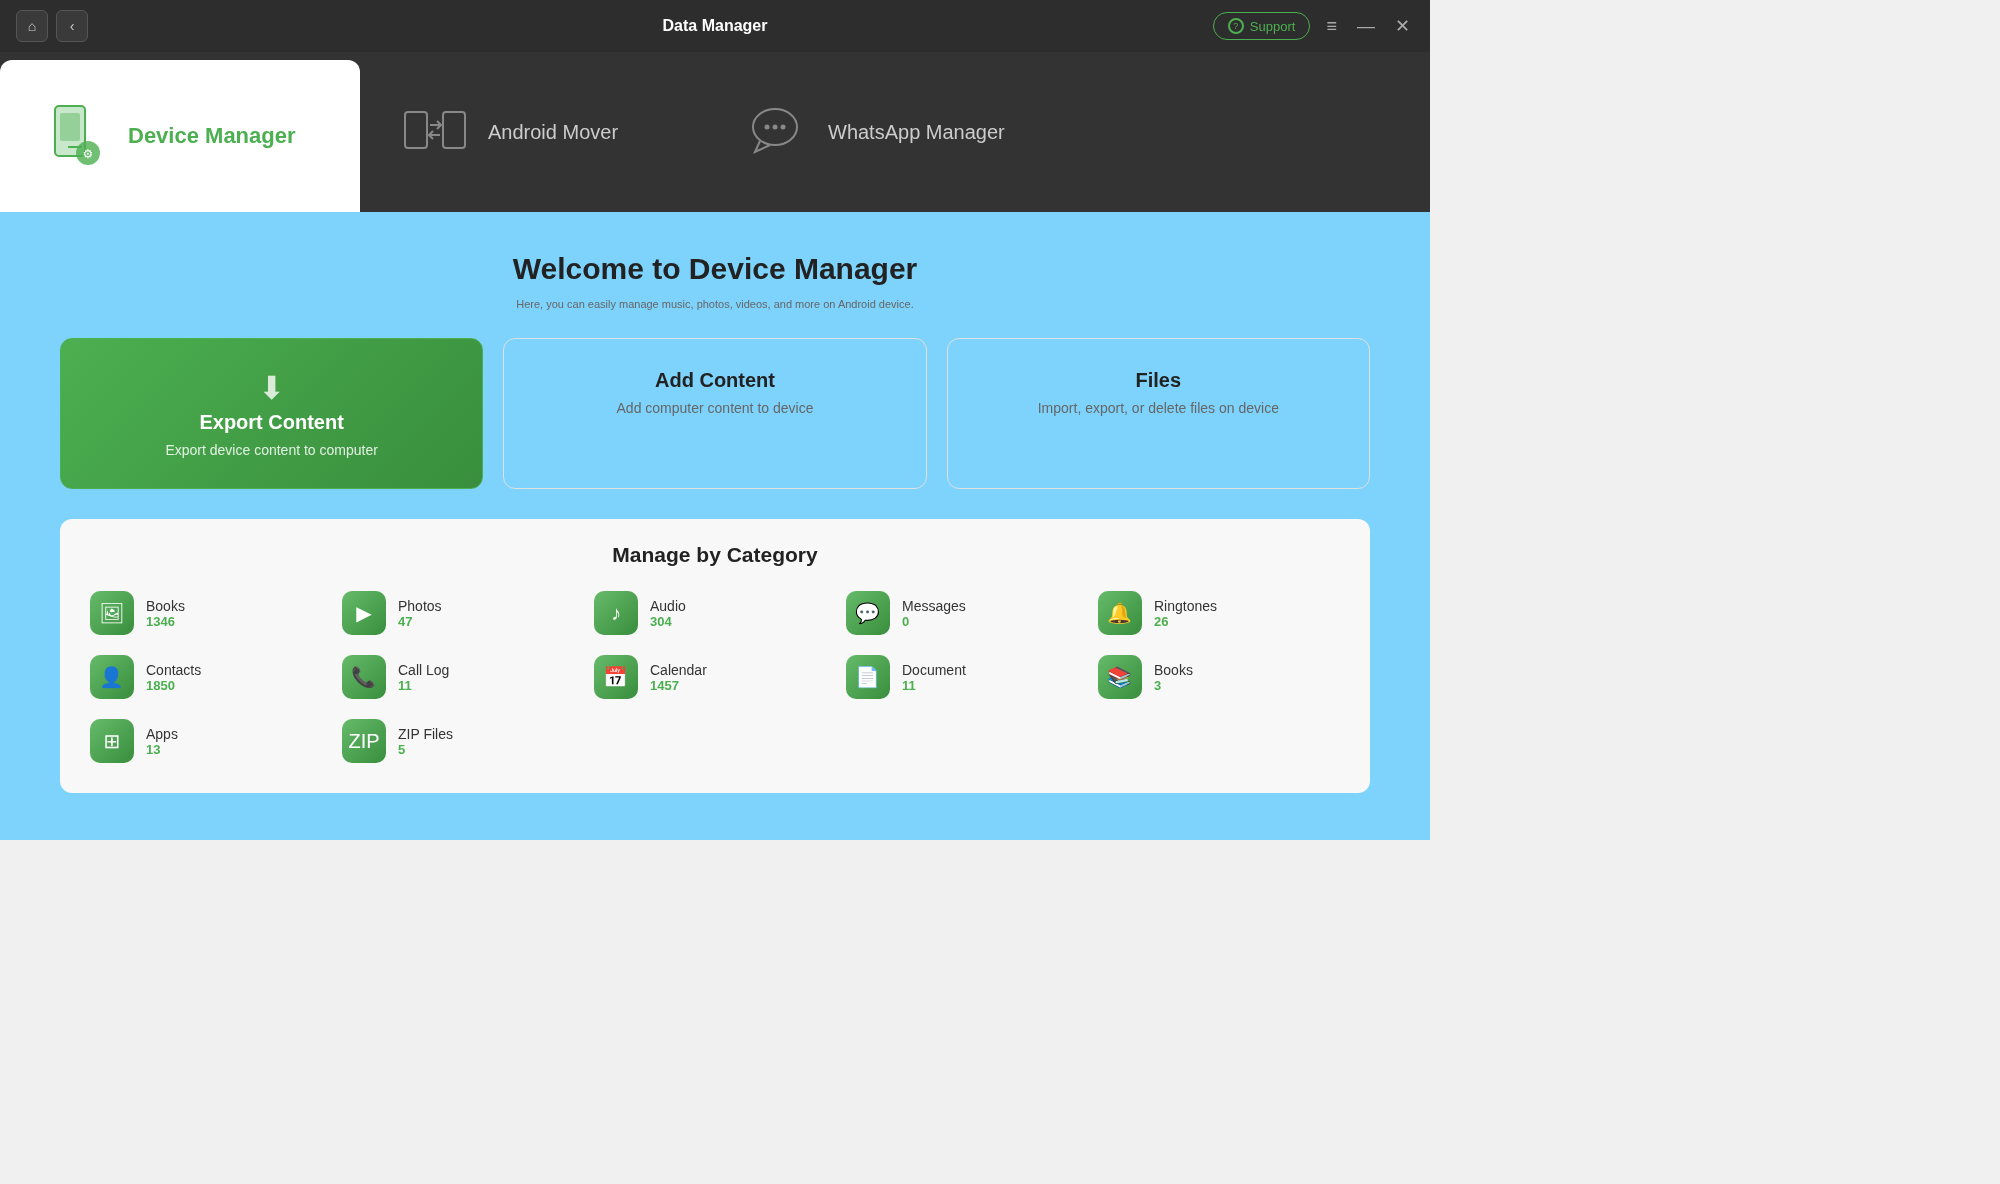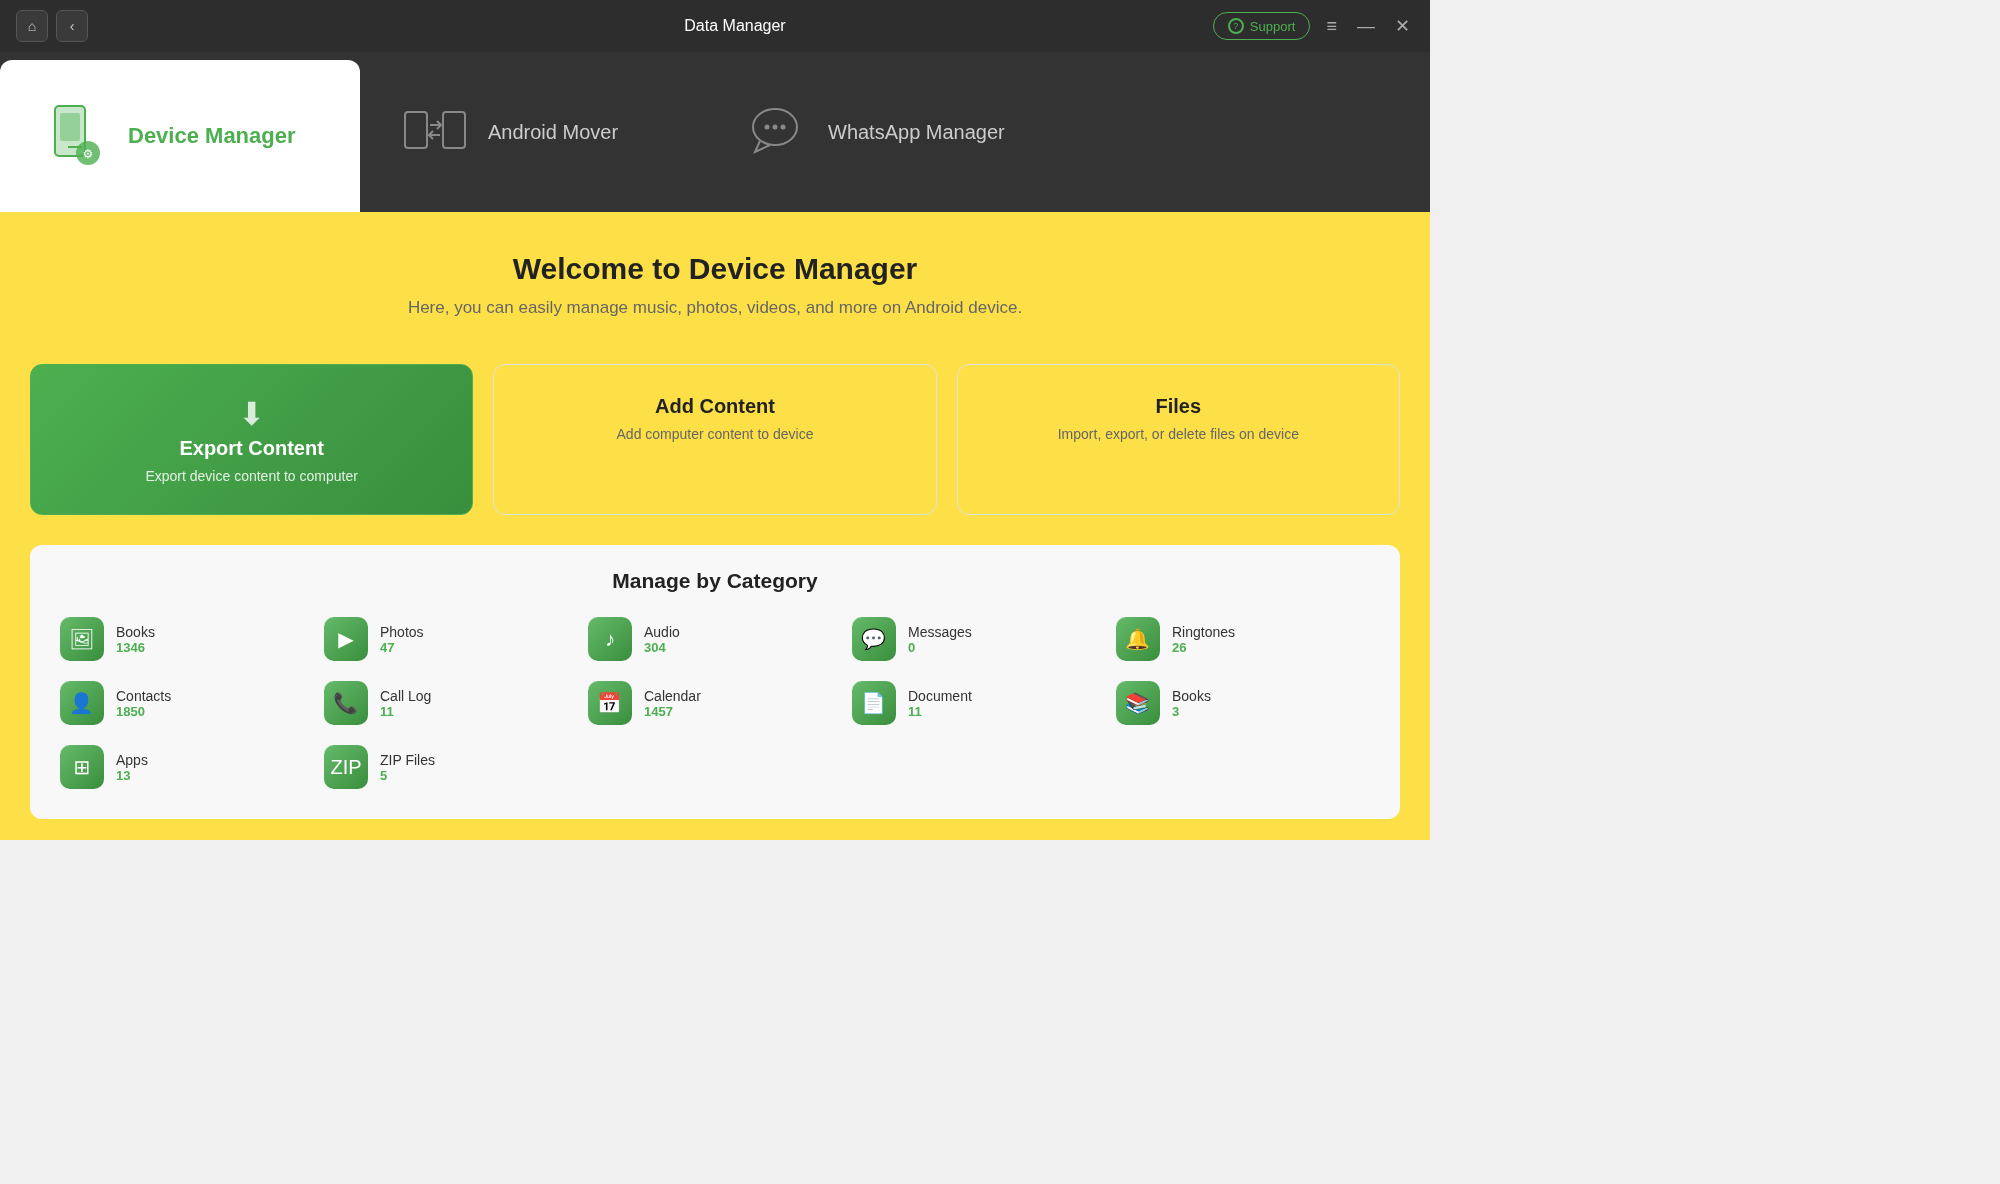--- a/index.html
+++ b/index.html
@@ -38,22 +38,21 @@
       justify-content: center;
       color: #ccc;
       font-size: 14px;
     }
     .title-bar-title {
       position: absolute;
       left: 50%;
       transform: translateX(-50%);
       color: white;
       font-size: 16px;
-      font-weight: 400;
-      margin-left: 20px;
+      font-weight: 700;
     }
     .title-bar-right {
       display: flex;
       align-items: center;
       gap: 12px;
     }
     .support-btn {
       border: 1.5px solid #4CAF50;
       background: transparent;
       color: #4CAF50;
@@ -108,38 +107,38 @@
     .nav-tab.active .tab-label { color: #4CAF50; font-weight: 700; font-size: 22px; }
     .nav-tab:not(.active) .tab-label { color: #cccccc; font-size: 20px; }
     .tab-icon {
       width: 70px;
       height: 70px;
       flex-shrink: 0;
     }
 
     
     .main-content {
-      background: #fde047;
+      background: #7dd3fc;
       flex: 1;
-      padding: 40px 30px;
+      padding: 40px 60px;
       height: calc(840px - 52px - 160px);
       overflow-y: auto;
     }
     .welcome-title {
       text-align: center;
       font-size: 30px;
       font-weight: 700;
       color: #222;
       margin-bottom: 12px;
     }
     .welcome-subtitle {
       text-align: center;
-      font-size: 17px;
+      font-size: 11px;
       color: #666;
-      margin-bottom: 46px;
+      margin-bottom: 28px;
     }
 
     
     .action-cards {
       display: flex;
       gap: 20px;
       margin-bottom: 30px;
     }
     .action-card {
       flex: 1;

